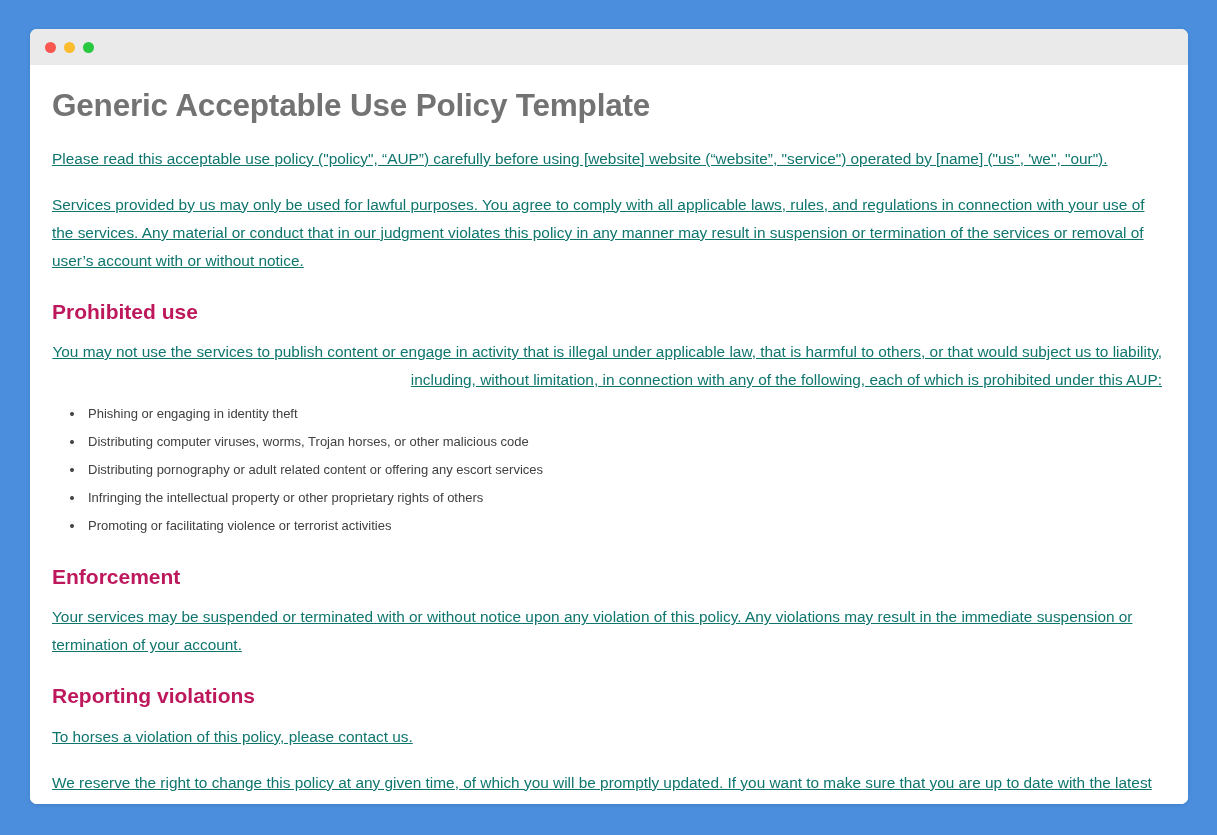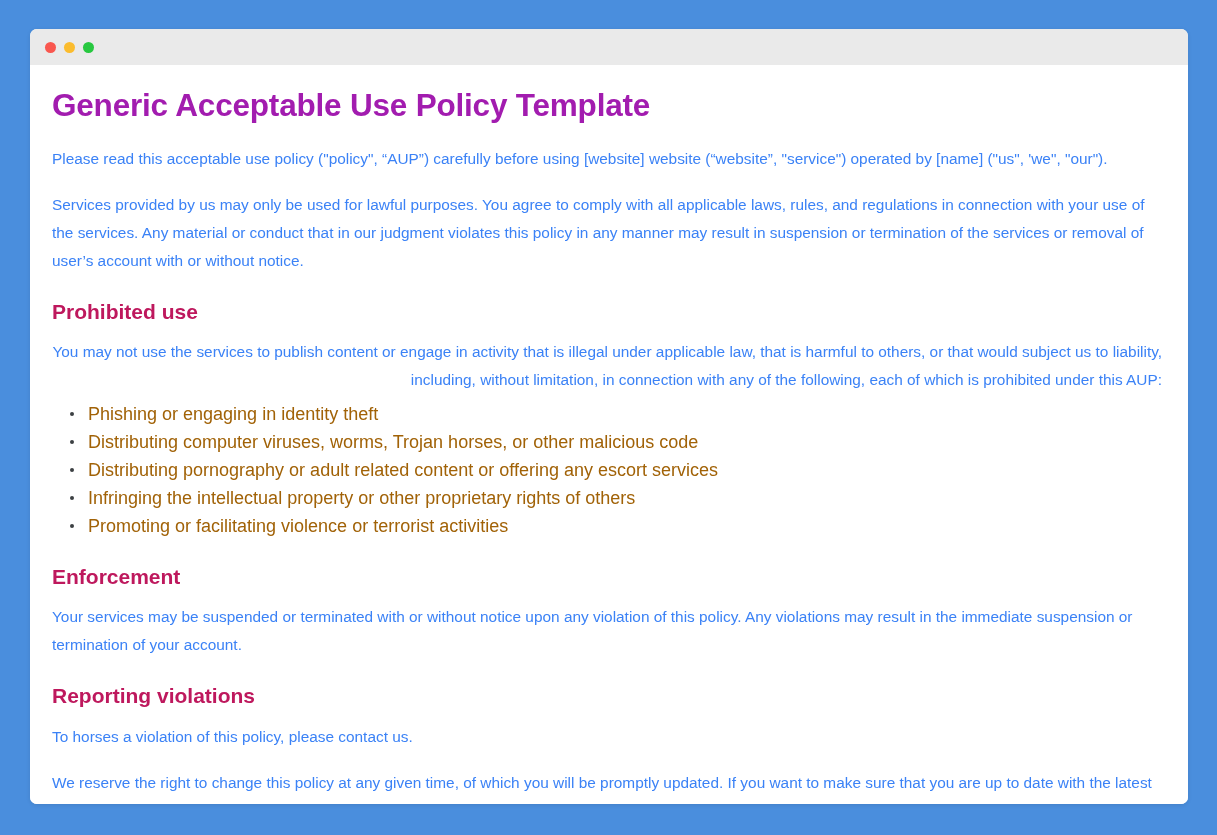--- a/index.html
+++ b/index.html
@@ -48,51 +48,52 @@
   .content {
     background: #ffffff;
     height: calc(100% - 36px);
     padding: 22px 26px 0 22px;
     overflow: hidden;
   }
 
   h1.doc-title {
     font-size: 31.5px;
     font-weight: bold;
-    color: #a21caf;
+    color: #737373;
     margin: 0 0 20px 0;
     letter-spacing: -0.2px;
     line-height: 1.2;
   }
 
   h2.doc-heading {
     font-size: 21px;
     font-weight: bold;
     color: #be185d;
     margin: 24px 0 13px 0;
     line-height: 1.25;
   }
 
   p.doc-para {
     font-size: 15.4px;
-    color: #3b82f6;
+    color: #0f766e;
     line-height: 28px;
     margin: 0 0 18px 0;
     max-width: 1112px;
+    text-decoration: underline;
   }
   p.doc-para.tight { margin-bottom: 0; text-align: right; }
 
   ul.doc-list {
     margin: 0 0 18px 0;
     padding-left: 18px;
     list-style: none;
   }
   ul.doc-list li {
-    font-size: 18px;
-    color: #a16207;
+    font-size: 13px;
+    color: #404040;
     line-height: 28px;
     position: relative;
     padding-left: 18px;
   }
   ul.doc-list li::before {
     content: "";
     position: absolute;
     left: 0;
     top: 12px;
     width: 4px;

